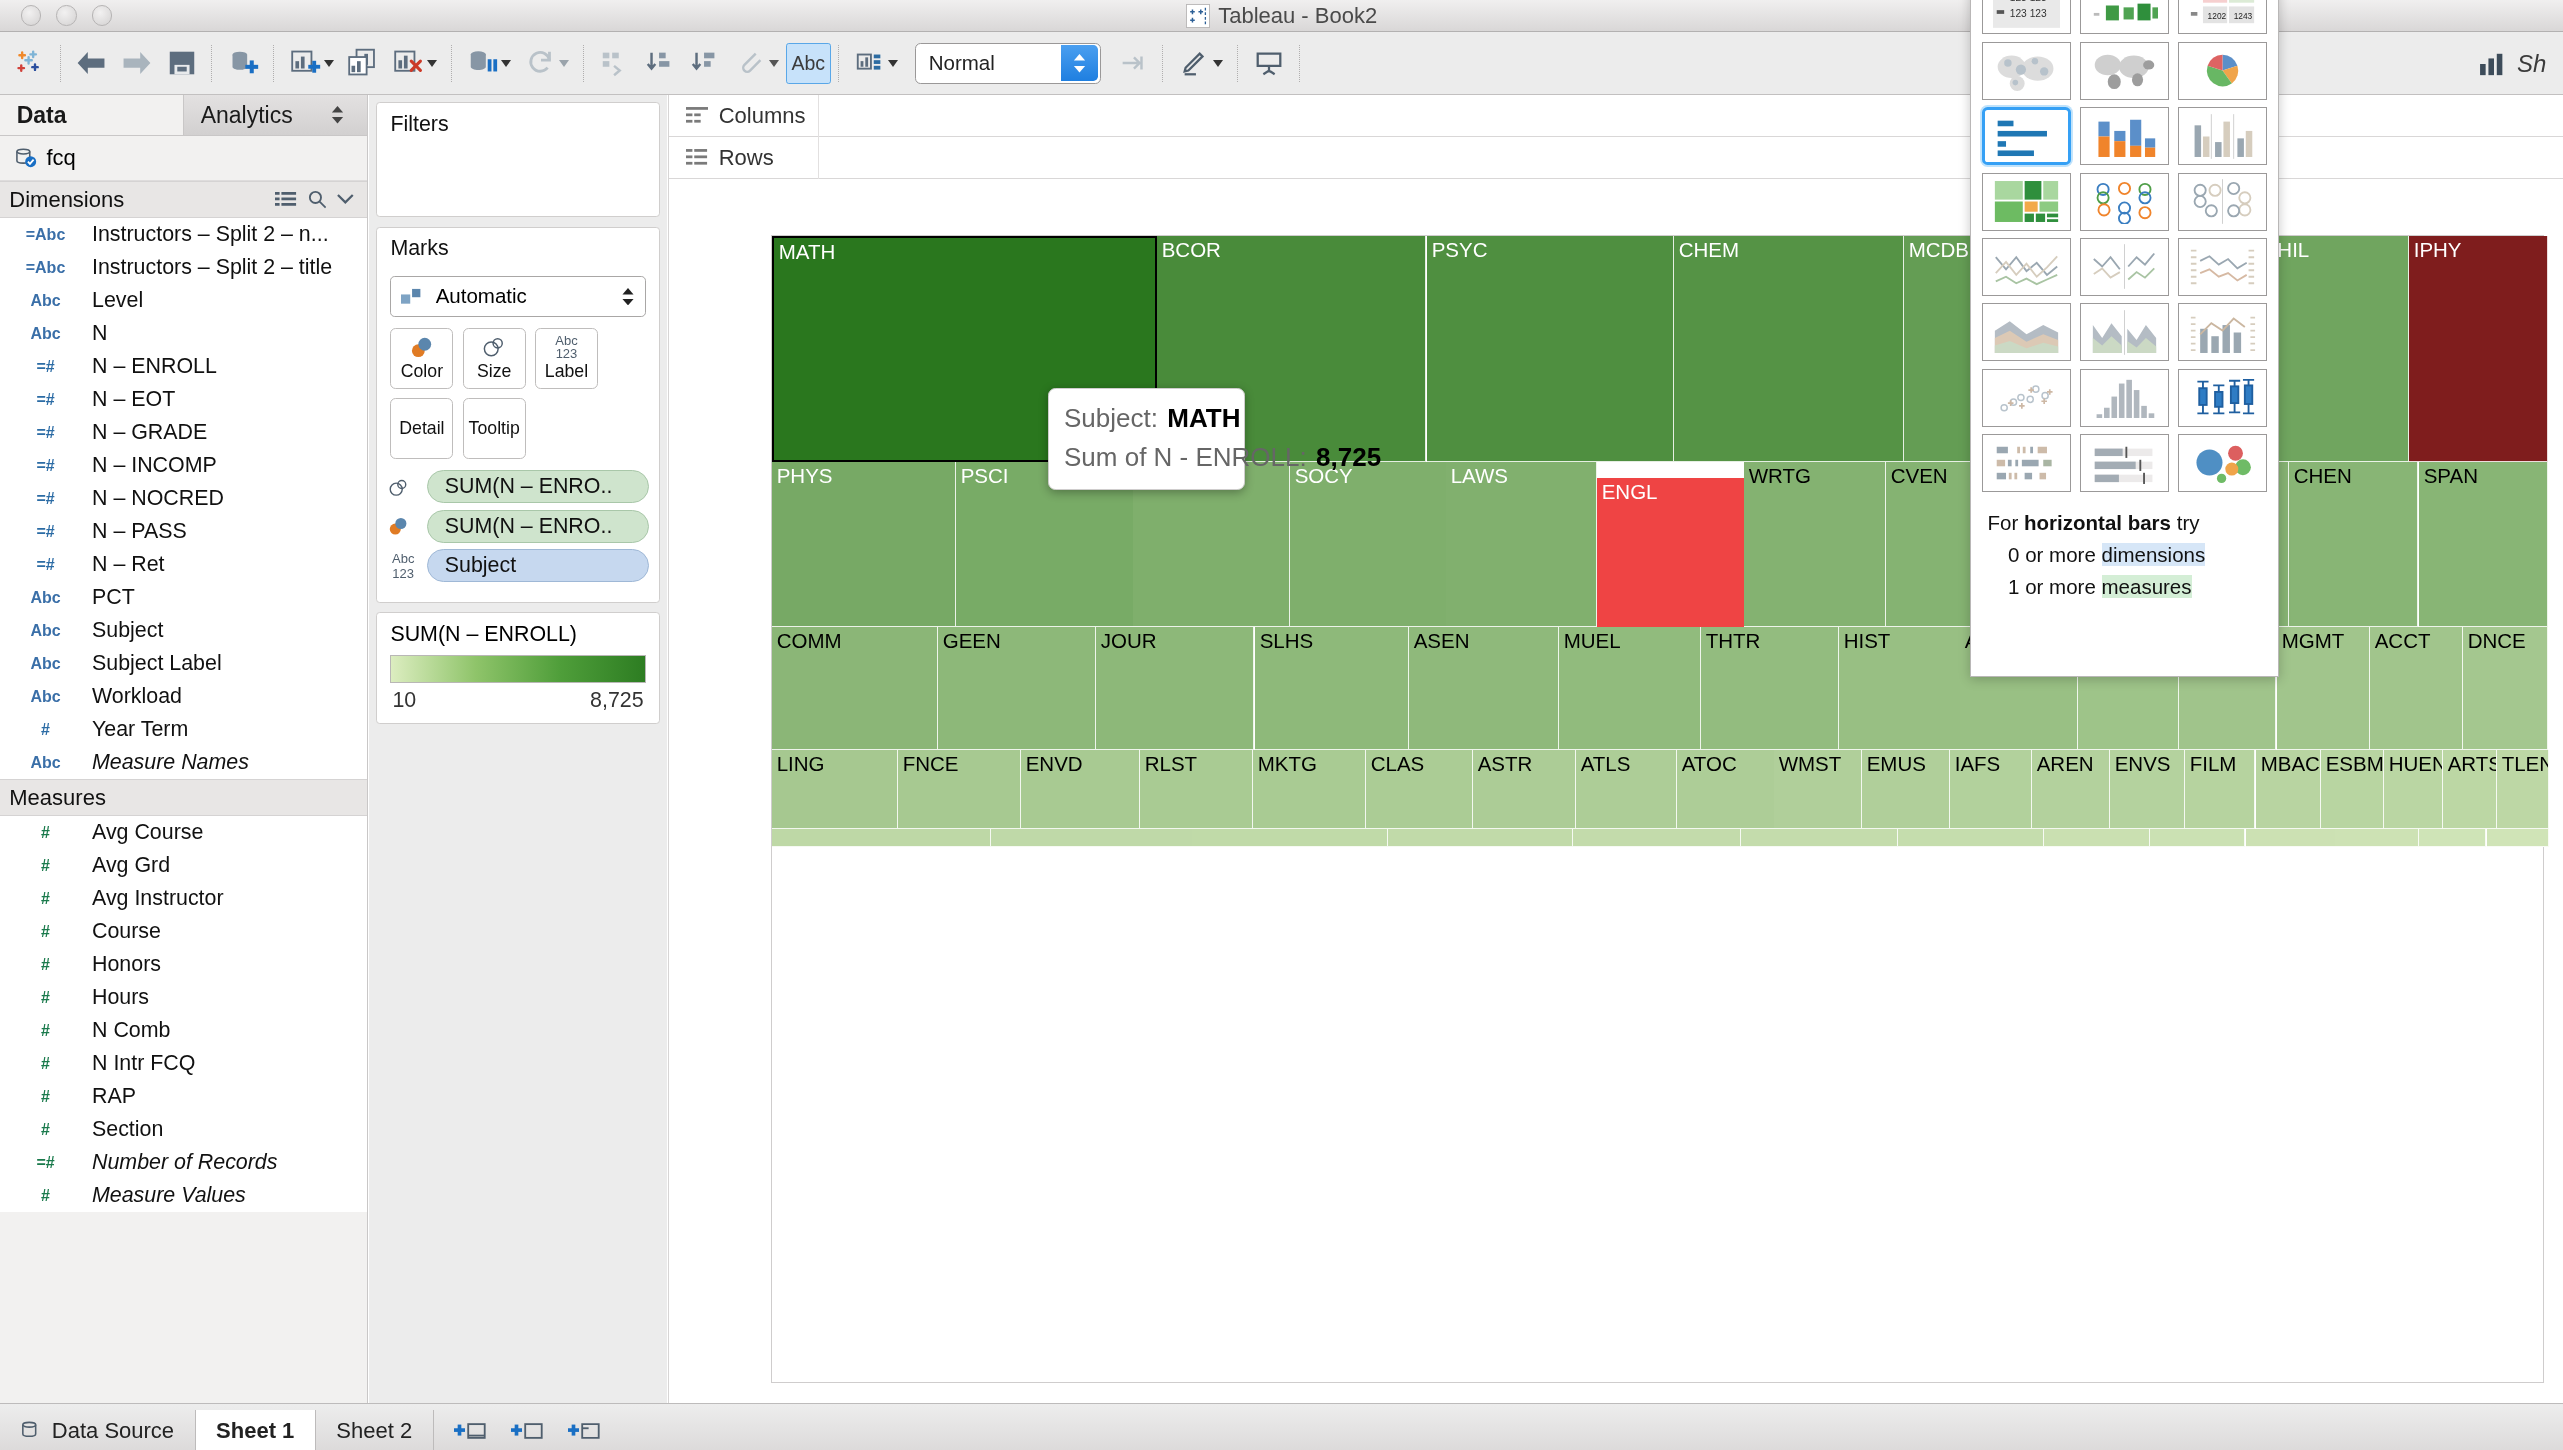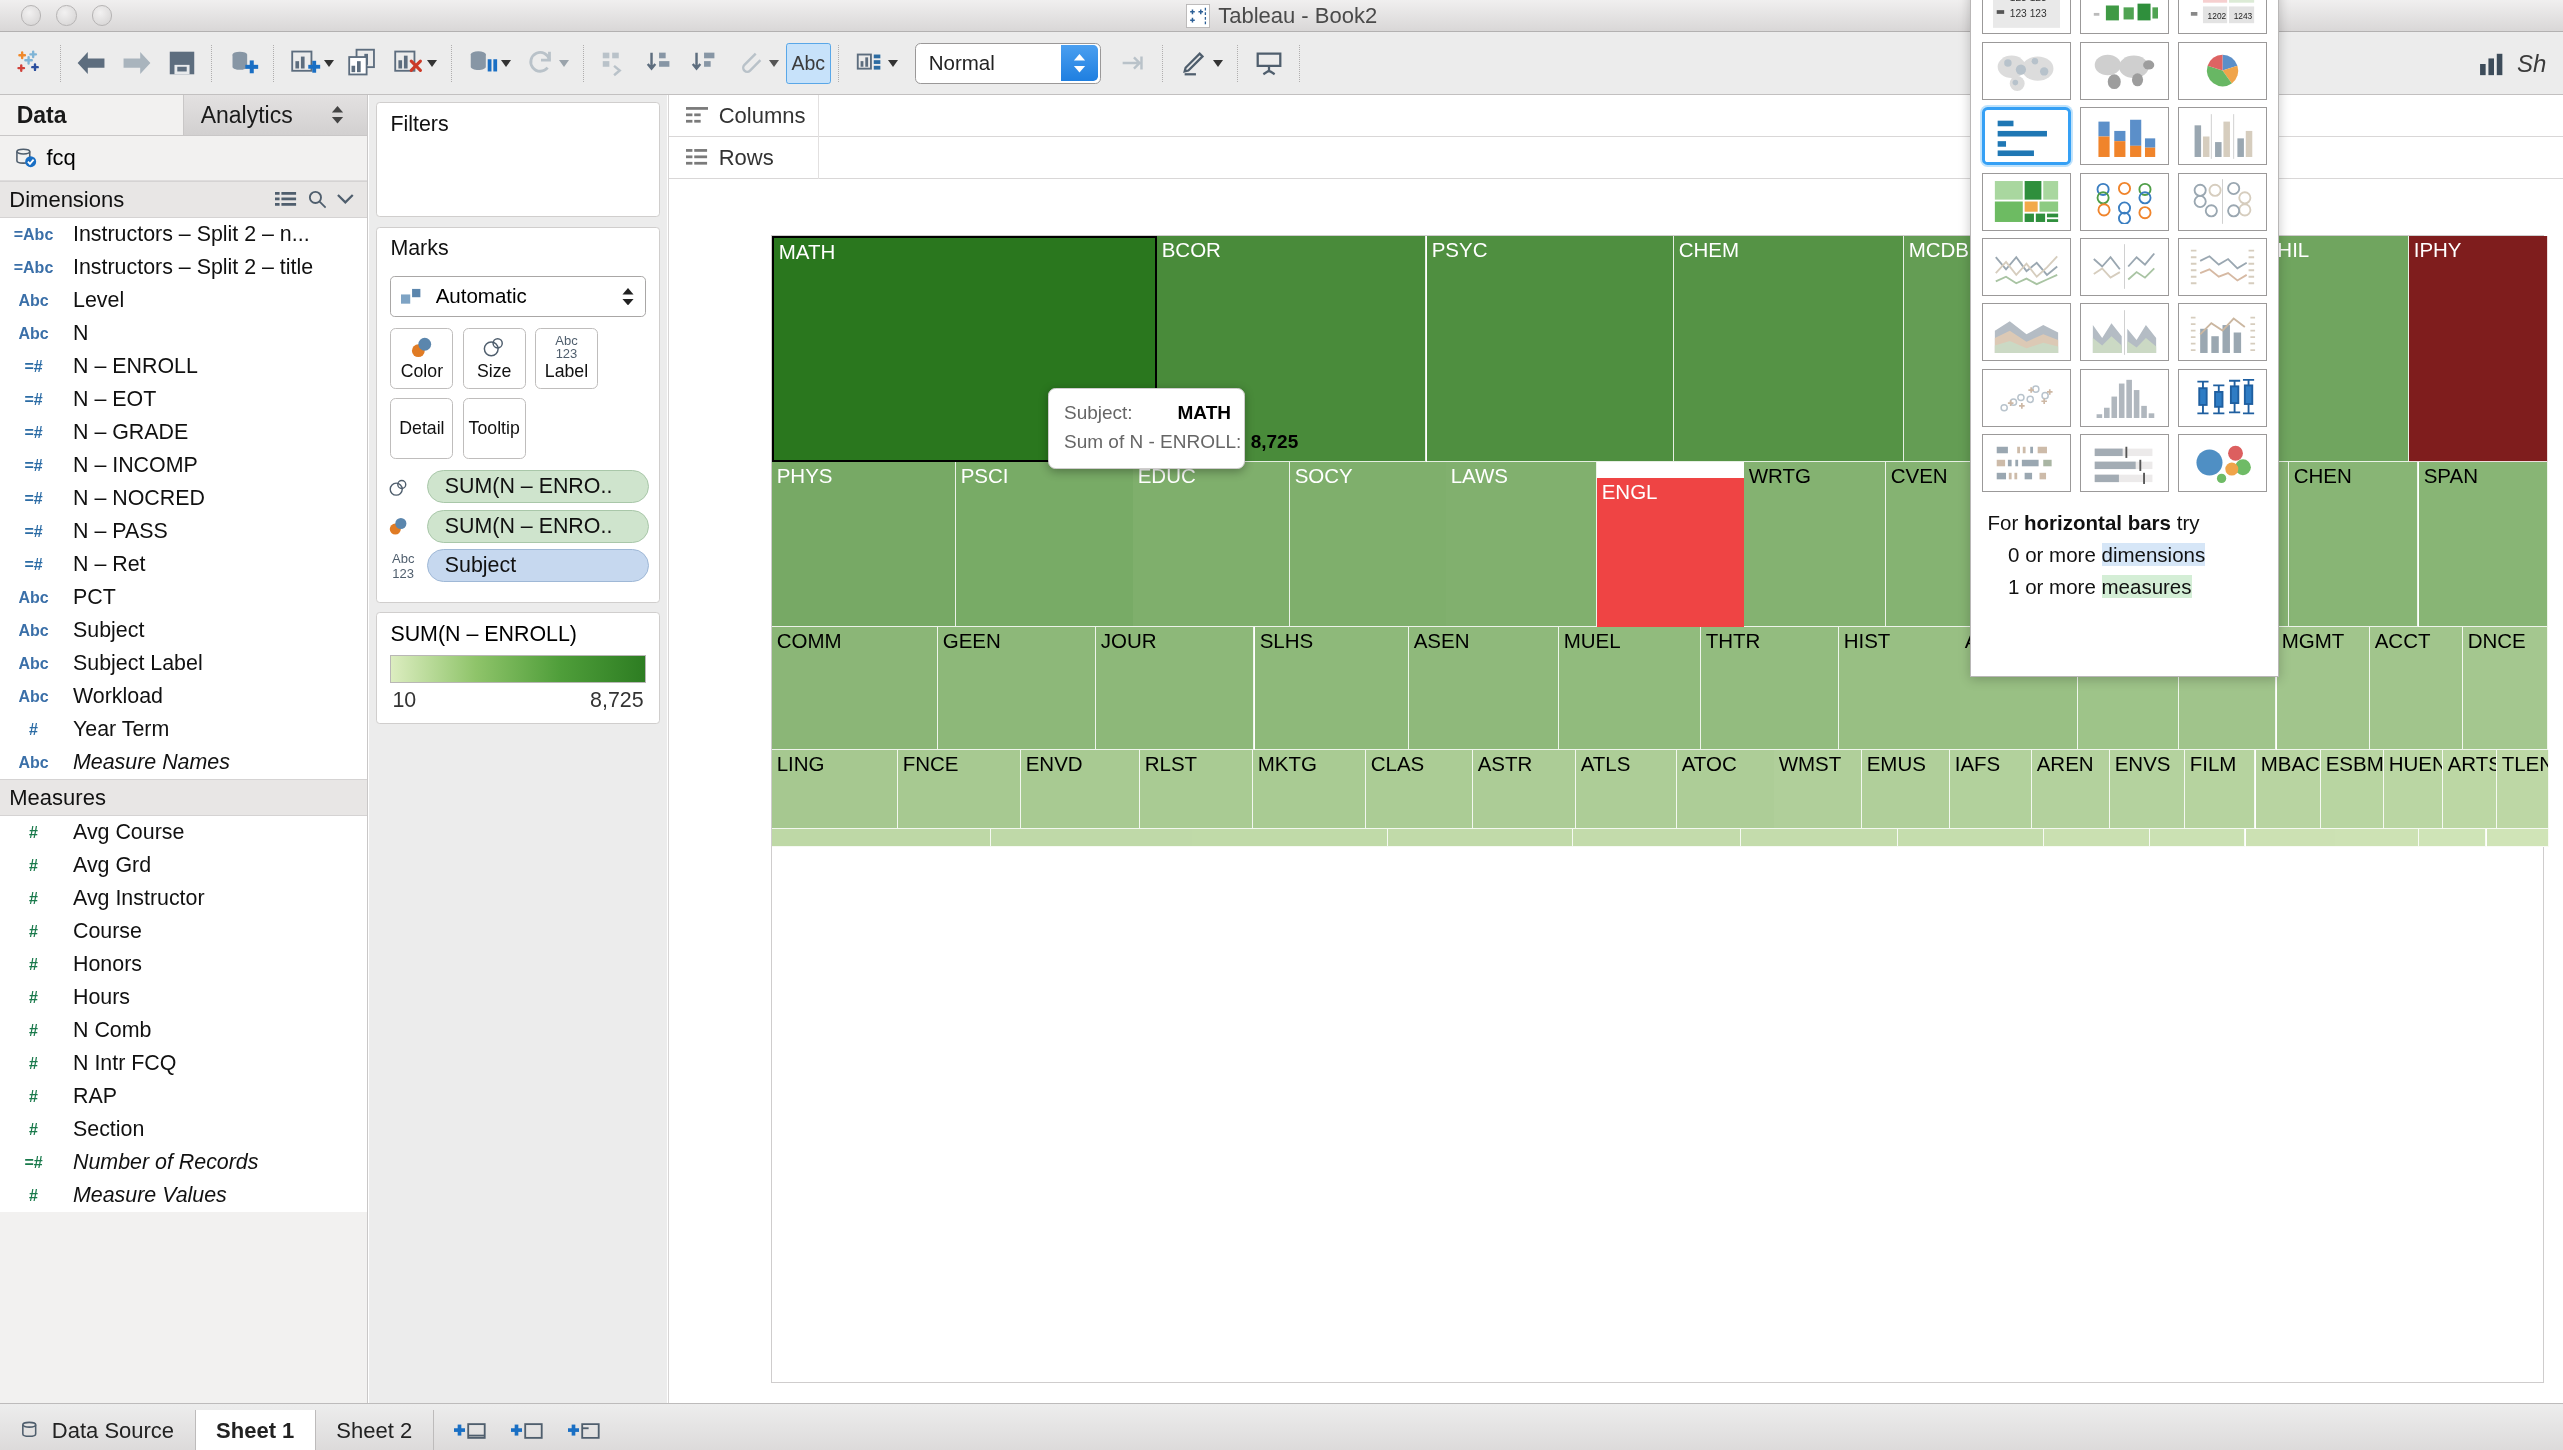--- a/index.html
+++ b/index.html
@@ -84,21 +84,21 @@
   }
   .ds-row { height:45px; display:flex;align-items:center; gap:7.4px; padding-left:15px; font-size:22px;
             border-bottom:0.9px solid #dedcdc; background:#f2f1f0;}
   .sec-head {
     height:37px; display:flex;align-items:center; justify-content:space-between;
     padding:0 13px 0 9.3px; background:#e8e6e5; border-top:0.9px solid #d5d3d3;
     border-bottom:0.9px solid #d5d3d3; font-size:22px; color:#111;
   }
   .sec-head .tools { display:flex; align-items:center; gap:11px; }
   .fld {
-    height:33px; display:flex; align-items:center; gap:19px; padding-left:13px;
+    height:33px; display:flex; align-items:center; gap:26px; padding-left:25px;
     font-size:21.4px; color:#111; white-space:nowrap; background:#fff;
   }
   .fld .ic { width:41px; text-align:center; font-size:16px; color:#3a6fa8; flex:none; font-weight:bold;}
   .fld .ic.num { color:#2c6ca5; }
   .fld .ic.green { color:#1a7a4c; }
   .fld.italic .lbl { font-style:italic; }
   .fieldlist { background:#fff; }
 
   
   .shelfcol {
@@ -169,21 +169,21 @@
     white-space:nowrap; line-height:1.15;
   }
   .tile.dark .tlab { color:#fff; }
   .tile.sel { border:2.8px solid #000; z-index:5; }
 
   
   .tooltip {
     position:absolute; left:276px; top:152px; width:197px;
     background:#fff; border:0.9px solid #cfcdcd; border-radius:7.4px;
     box-shadow:0 2.8px 9.3px rgba(0,0,0,.30); padding:10.2px 13px 12px 15px; z-index:40;
-    font-size:19px;
+    font-size:26px;
   }
   .tt-row { display:flex; justify-content:space-between; color:#666; line-height:1.5; white-space:nowrap;}
   .tt-row b { color:#000; }
   .tt-row .tt-k { margin-right:9.3px; }
 
   
   .showme {
     position:absolute; left:1970px; top:-32px; width:309px; height:709px;
     background:#fff; border:0.9px solid #b9b7b7; box-shadow:0 2.8px 11px rgba(0,0,0,.22);
     z-index:60; padding:7.4px 11px 9.3px;

